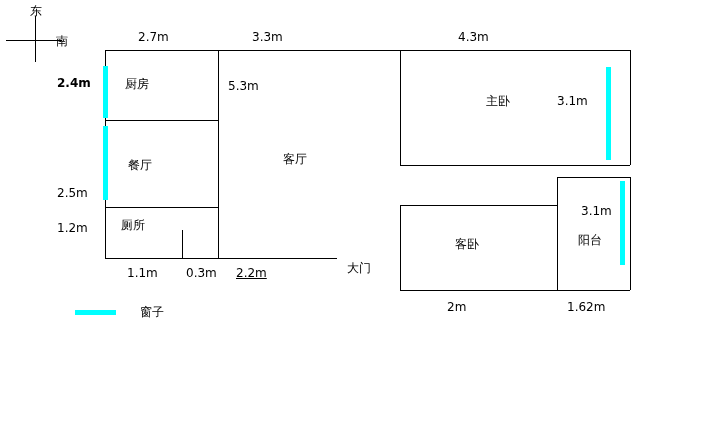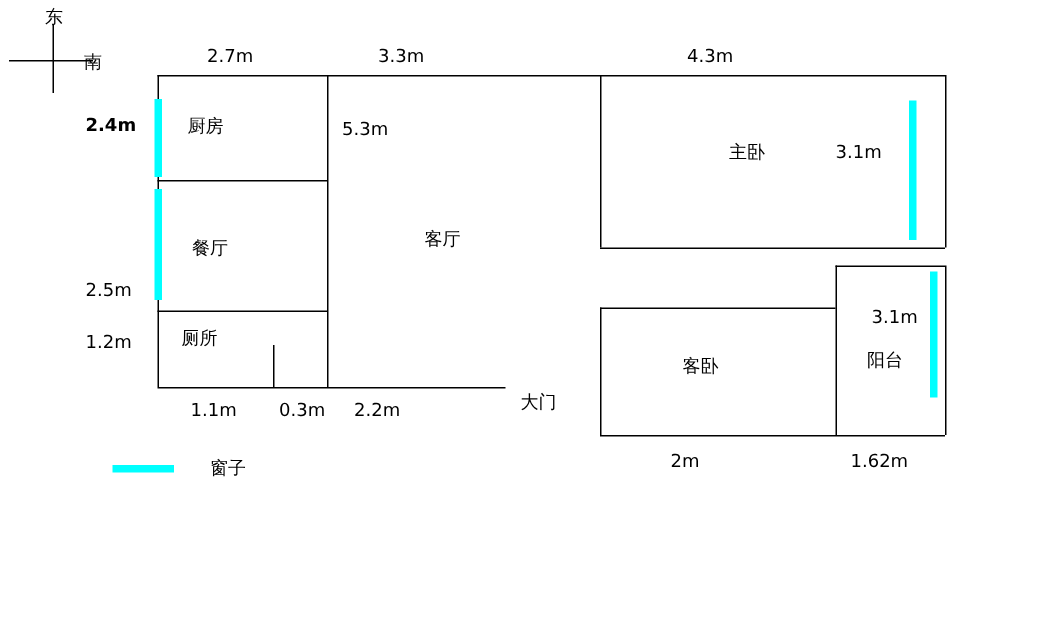--- a/index.html
+++ b/index.html
@@ -66,21 +66,21 @@
   <span class="lbl" style="left:557px;top:94px;">3.1m</span>
   <span class="lbl" style="left:128px;top:158px;">餐厅</span>
   <span class="lbl" style="left:283px;top:152px;">客厅</span>
   <span class="lbl" style="left:581px;top:204px;">3.1m</span>
   <span class="lbl" style="left:121px;top:218px;">厕所</span>
   <span class="lbl" style="left:455px;top:238px;font-family:Liberation Mono, monospace;">客卧</span>
   <span class="lbl" style="left:578px;top:233px;">阳台</span>
 
   <span class="lbl" style="left:127px;top:266px;">1.1m</span>
   <span class="lbl" style="left:186px;top:266px;">0.3m</span>
-  <span class="lbl" style="left:236px;top:266px;">2.2m</span>
+  <span class="lbl" style="left:236px;top:266px;text-decoration:underline;">2.2m</span>
   <span class="lbl" style="left:347px;top:261px;">大门</span>
   <span class="lbl" style="left:447px;top:300px;">2m</span>
   <span class="lbl" style="left:567px;top:300px;">1.62m</span>
 
   <div class="window" style="left:75px;top:310px;width:41px;height:5px;"></div>
   <span class="lbl" style="left:128px;top:305px;margin-left:12px;">窗子</span>
 
 </div>
 
 </body></html>

